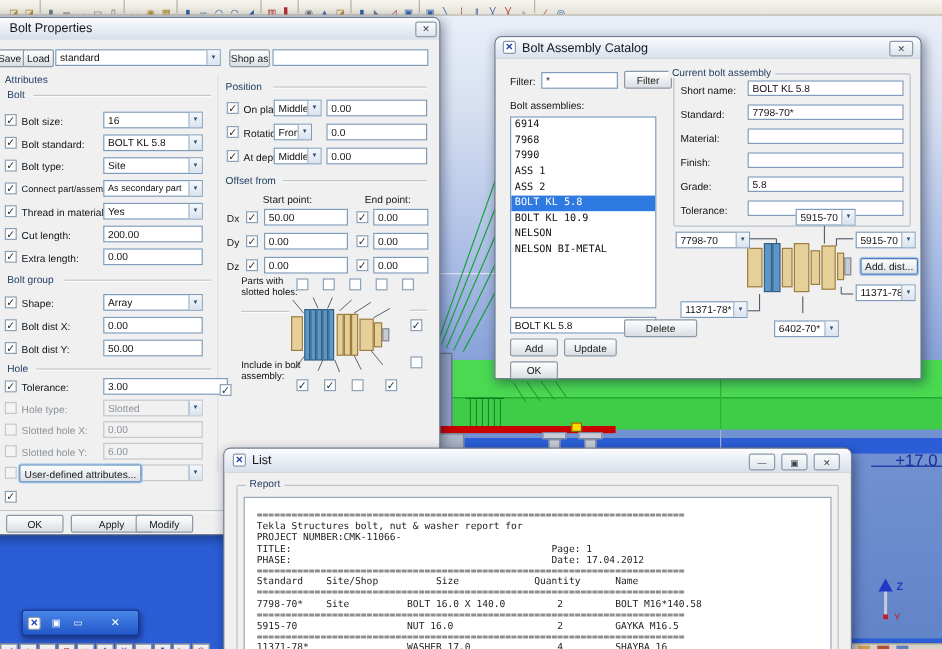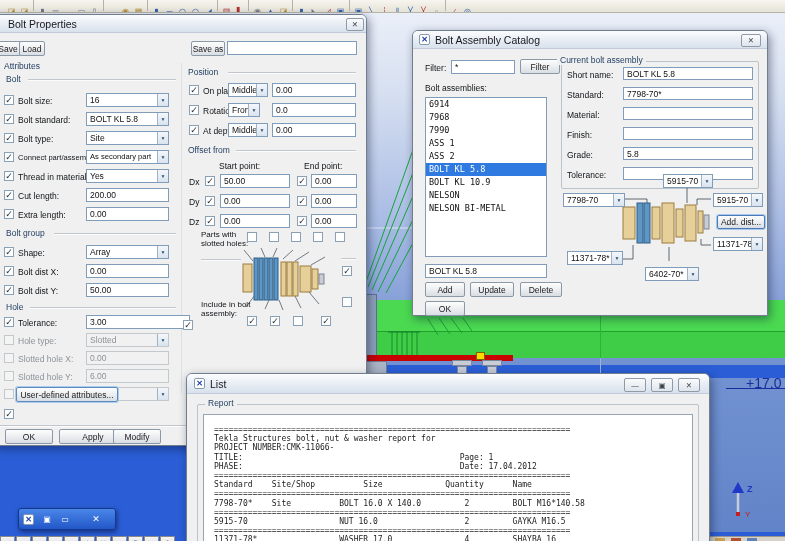--- a/index.html
+++ b/index.html
@@ -84,21 +84,25 @@
   </div>
 
   <div class="dlg" style="left:-7px;top:14px;width:374px;height:432px;z-index:10">
     <div class="tbar">
       <span class="tttl" style="margin-left:14px">Bolt Properties</span>
     </div>
     <span class="wbtn" style="left:352px;top:3px;width:18px">✕</span>
 
     <div class="btn" style="left:1px;top:26px;width:26px">Save</div>
     <div class="btn" style="left:25px;top:26px;width:26px">Load</div>
-    <div class="btn" style="left:197px;top:26px;width:34px">Save as</div>
+    <div class="combo" style="left:52px;top:26px;width:138px">
+        <span class="cv">standard</span>
+        <span class="ca">▼</span>
+      </div>
+    <div class="btn" style="left:197px;top:26px;width:34px">Shop as</div>
     <div class="fld" style="left:233px;top:26px;width:130px"></div>
 
     <div class="lbl sec" style="left:10px;top:46px">Attributes</div>
     <div class="lbl sec" style="left:12px;top:59px">Bolt</div>
     <div class="rule" style="left:34px;top:64px;width:148px"></div>
     <div class="vrule" style="left:187px;top:48px;height:330px"></div>
 
     <span class="cb" style="left:10px;top:80px"><i>✓</i></span>
     <div class="lbl" style="left:24px;top:81px">Bolt size:</div>
     <div class="combo" style="left:92px;top:78px;width:83px">
@@ -301,21 +305,21 @@
       <div class="lbx-item">ASS 1</div>
       <div class="lbx-item">ASS 2</div>
       <div class="lbx-item sel">BOLT KL 5.8</div>
       <div class="lbx-item">BOLT KL 10.9</div>
       <div class="lbx-item">NELSON</div>
       <div class="lbx-item">NELSON BI-METAL</div>
     </div>
     <div class="fld" style="left:12px;top:233px;width:122px">BOLT KL 5.8</div>
     <div class="btn" style="left:12px;top:251px;width:40px">Add</div>
     <div class="btn" style="left:57px;top:251px;width:44px">Update</div>
-    <div class="btn" style="left:107px;top:251px;width:42px">Delete</div>
+    <div class="btn" style="left:107px;top:235px;width:61px">Delete</div>
     <div class="btn" style="left:12px;top:270px;width:40px">OK</div>
 
     <div class="gbx" style="left:148px;top:30px;width:198px;height:128px"></div>
     <div class="glbl" style="left:144px;top:24px">Current bolt assembly</div>
 
     <div class="lbl" style="left:154px;top:39px">Short name:</div>
     <div class="fld" style="left:210px;top:36px;width:130px;height:13px">BOLT KL 5.8</div>
     <div class="lbl" style="left:154px;top:59px">Standard:</div>
     <div class="fld" style="left:210px;top:56px;width:130px;height:13px">7798-70*</div>
     <div class="lbl" style="left:154px;top:79px">Material:</div>

